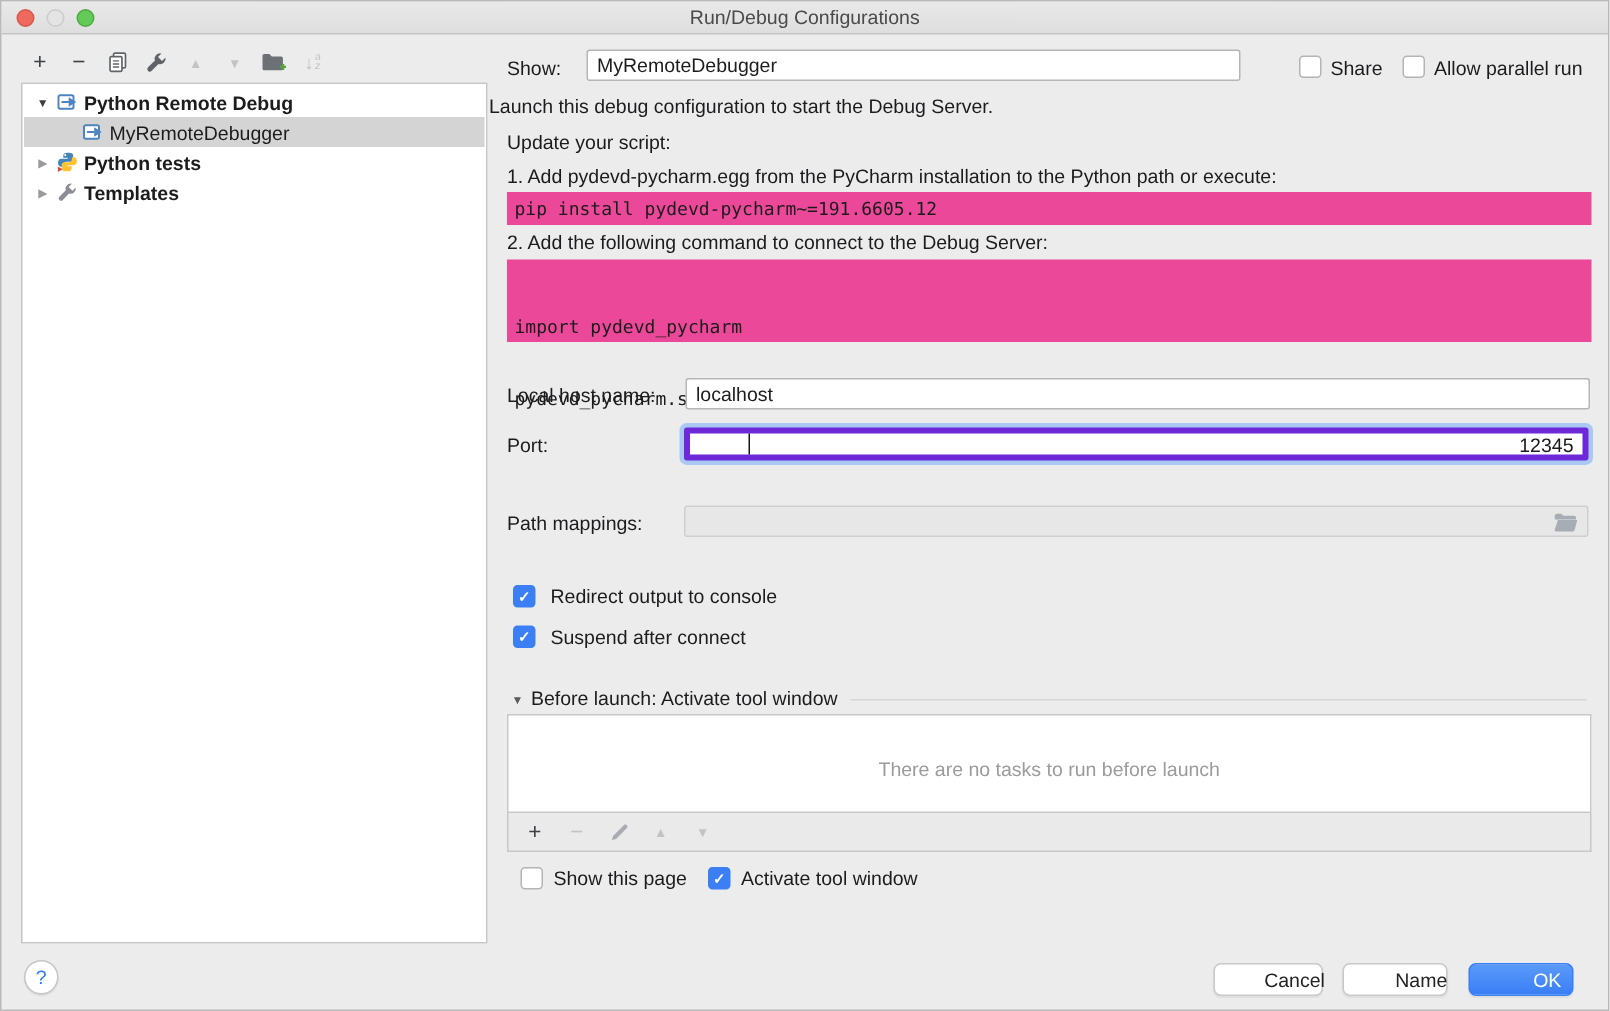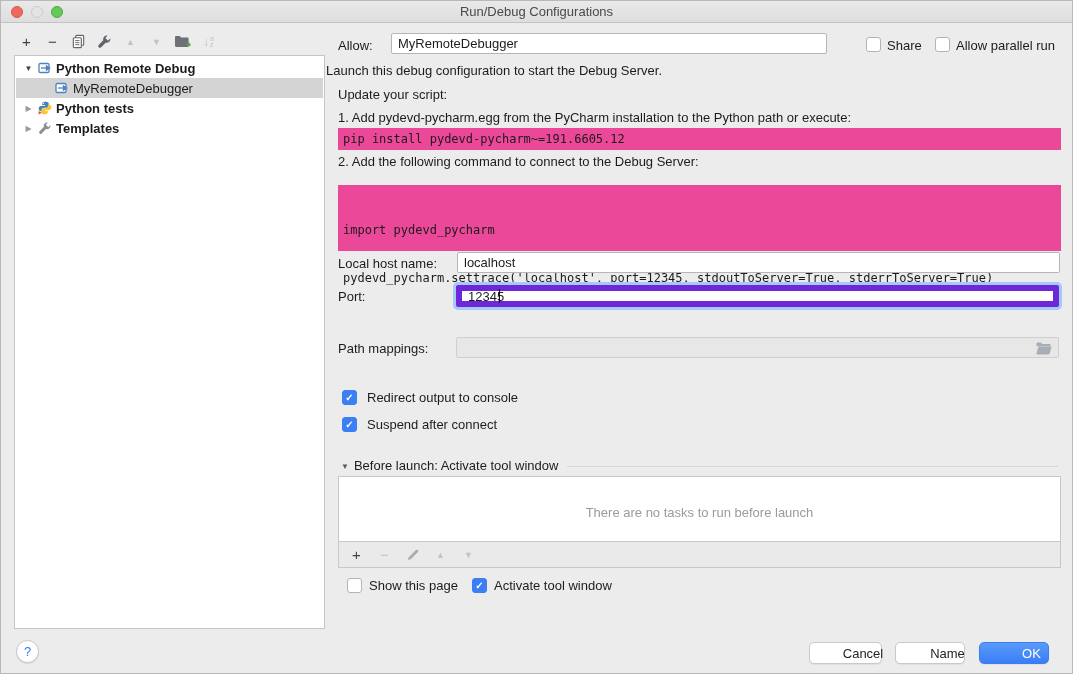--- a/index.html
+++ b/index.html
@@ -29,21 +29,21 @@
   .tree-row.sel{background:#d4d4d4;}
   .twisty{width:13px;text-align:center;font-size:8px;color:#3f3f3f;margin-left:6px;}
   .twisty.gray{color:#9a9a9a;}
   .ticon{width:16px;height:14px;display:flex;align-items:center;justify-content:center;margin:0 3px 0 2px;}
   .tlabel{white-space:nowrap;}
   .tlabel.bold{font-weight:bold;}
   .help-btn{position:absolute;left:15px;top:639px;width:23px;height:23px;border-radius:50%;background:#fff;border:1px solid #c6c6c6;box-shadow:0 1px 1px rgba(0,0,0,.08);display:flex;align-items:center;justify-content:center;color:#2e7cf6;font-size:13px;}
   
   .field{border:1px solid #b6b6b6;border-radius:2px;background:#fff;font-family:"Liberation Sans",sans-serif;font-size:13px;color:#1c1c1e;padding:0 6px;outline:none;}
   .field.disabled{background:#e7e7e7;border-color:#cfcfcf;}
-  .focus-ring{border:6px solid #6d28d9;box-shadow:0 0 0 3px #a9c9f4;border-radius:2px;}
+  .focus-ring{border:4px solid #6d28d9;box-shadow:0 0 0 3px #a9c9f4;border-radius:2px;text-align:right;}
   .cb{width:15px;height:15px;border:1px solid #b4b4b4;border-radius:3px;background:#fff;display:flex;align-items:center;justify-content:center;flex:none;}
   .cb.checked{background:#3c7ef3;border-color:#3c7ef3;color:#fff;font-size:10px;font-weight:bold;}
   .caret{position:absolute;left:43px;top:4px;width:1px;height:14px;background:#151515;}
   
   .bl-header{position:absolute;left:337px;top:457px;width:720px;display:flex;align-items:center;}
   .bl-header .twisty{margin:0 5px 0 3px;width:auto;}
   .bl-line{flex:1;height:1px;background:#d6d6d6;margin-left:9px;}
   .tasks-panel{position:absolute;left:337px;top:475px;width:723px;height:66px;background:#fff;border:1px solid #c8c8c8;}
   .tasks-empty{margin-top:28px;text-align:center;font-size:13px;color:#9b9b9b;}
   .tasks-toolbar{position:absolute;left:337px;top:541px;width:723px;height:26px;background:#eaeaea;border:1px solid #c8c8c8;border-top:none;display:flex;align-items:center;gap:11px;padding-left:9px;}
@@ -136,33 +136,33 @@
       <span class="twisty gray">▶</span>
       <span class="ticon">
         <svg width="14" height="14" viewBox="0 0 16 16">
             <path d="M14.2 4.6a3.9 3.9 0 0 1-5 4.6l-4.8 4.9a1.8 1.8 0 0 1-2.6-2.5l4.9-4.9a3.9 3.9 0 0 1 4.6-5L8.9 4.2l2.9 2.9 2.4-2.5z" fill="#8b8f95"></path>
           </svg>
       </span>
       <span class="tlabel bold">Templates</span>
     </div>
   </div>
 
-  <div class="abs lbl" style="left:337px;top:37px;">Allow:</div>
+  <div class="abs lbl" style="left:337px;top:37px;">Show:</div>
   <input class="abs field" style="left: 390px; top: 32px; width: 436px; height: 21px;" value="MyRemoteDebugger">
   <div class="abs cb" style="left:865px;top:36px;"></div>
   <div class="abs lbl" style="left:886px;top:37px;">Share</div>
   <div class="abs cb" style="left:934px;top:36px;"></div>
   <div class="abs lbl" style="left:955px;top:37px;">Allow parallel run</div>
 
   <div class="abs lbl" style="left:325px;top:62px;">Launch this debug configuration to start the Debug Server.</div>
   <div class="abs lbl" style="left:337px;top:86px;">Update your script:</div>
   <div class="abs lbl" style="left:337px;top:109px;">1. Add pydevd-pycharm.egg from the PyCharm installation to the Python path or execute:</div>
   <div class="abs code" style="left:337px;top:127px;width:723px;height:22px;line-height:22px;padding-left:5px;">pip install pydevd-pycharm~=191.6605.12</div>
   <div class="abs lbl" style="left:337px;top:153px;">2. Add the following command to connect to the Debug Server:</div>
-  <div class="abs code" style="left:337px;top:184px;width:723px;height:66px;padding:5px 0 0 5px;line-height:16px;">
+  <div class="abs code" style="left:337px;top:172px;width:723px;height:55px;padding:5px 0 0 5px;line-height:16px;">
     <div>import pydevd_pycharm</div>
     <div>pydevd_pycharm.settrace('localhost', port=12345, stdoutToServer=True, stderrToServer=True)</div>
   </div>
 
   <div class="abs lbl" style="left:337px;top:255px;">Local host name:</div>
   <input class="abs field" style="left: 456px; top: 251px; width: 603px; height: 21px;" value="localhost">
 
   <div class="abs lbl" style="left:337px;top:288px;">Port:</div>
   <div class="abs" style="left:455px;top:284px;width:603px;height:22px;">
     <input class="field focus-ring" style="width: 100%; height: 100%;" value="12345">

